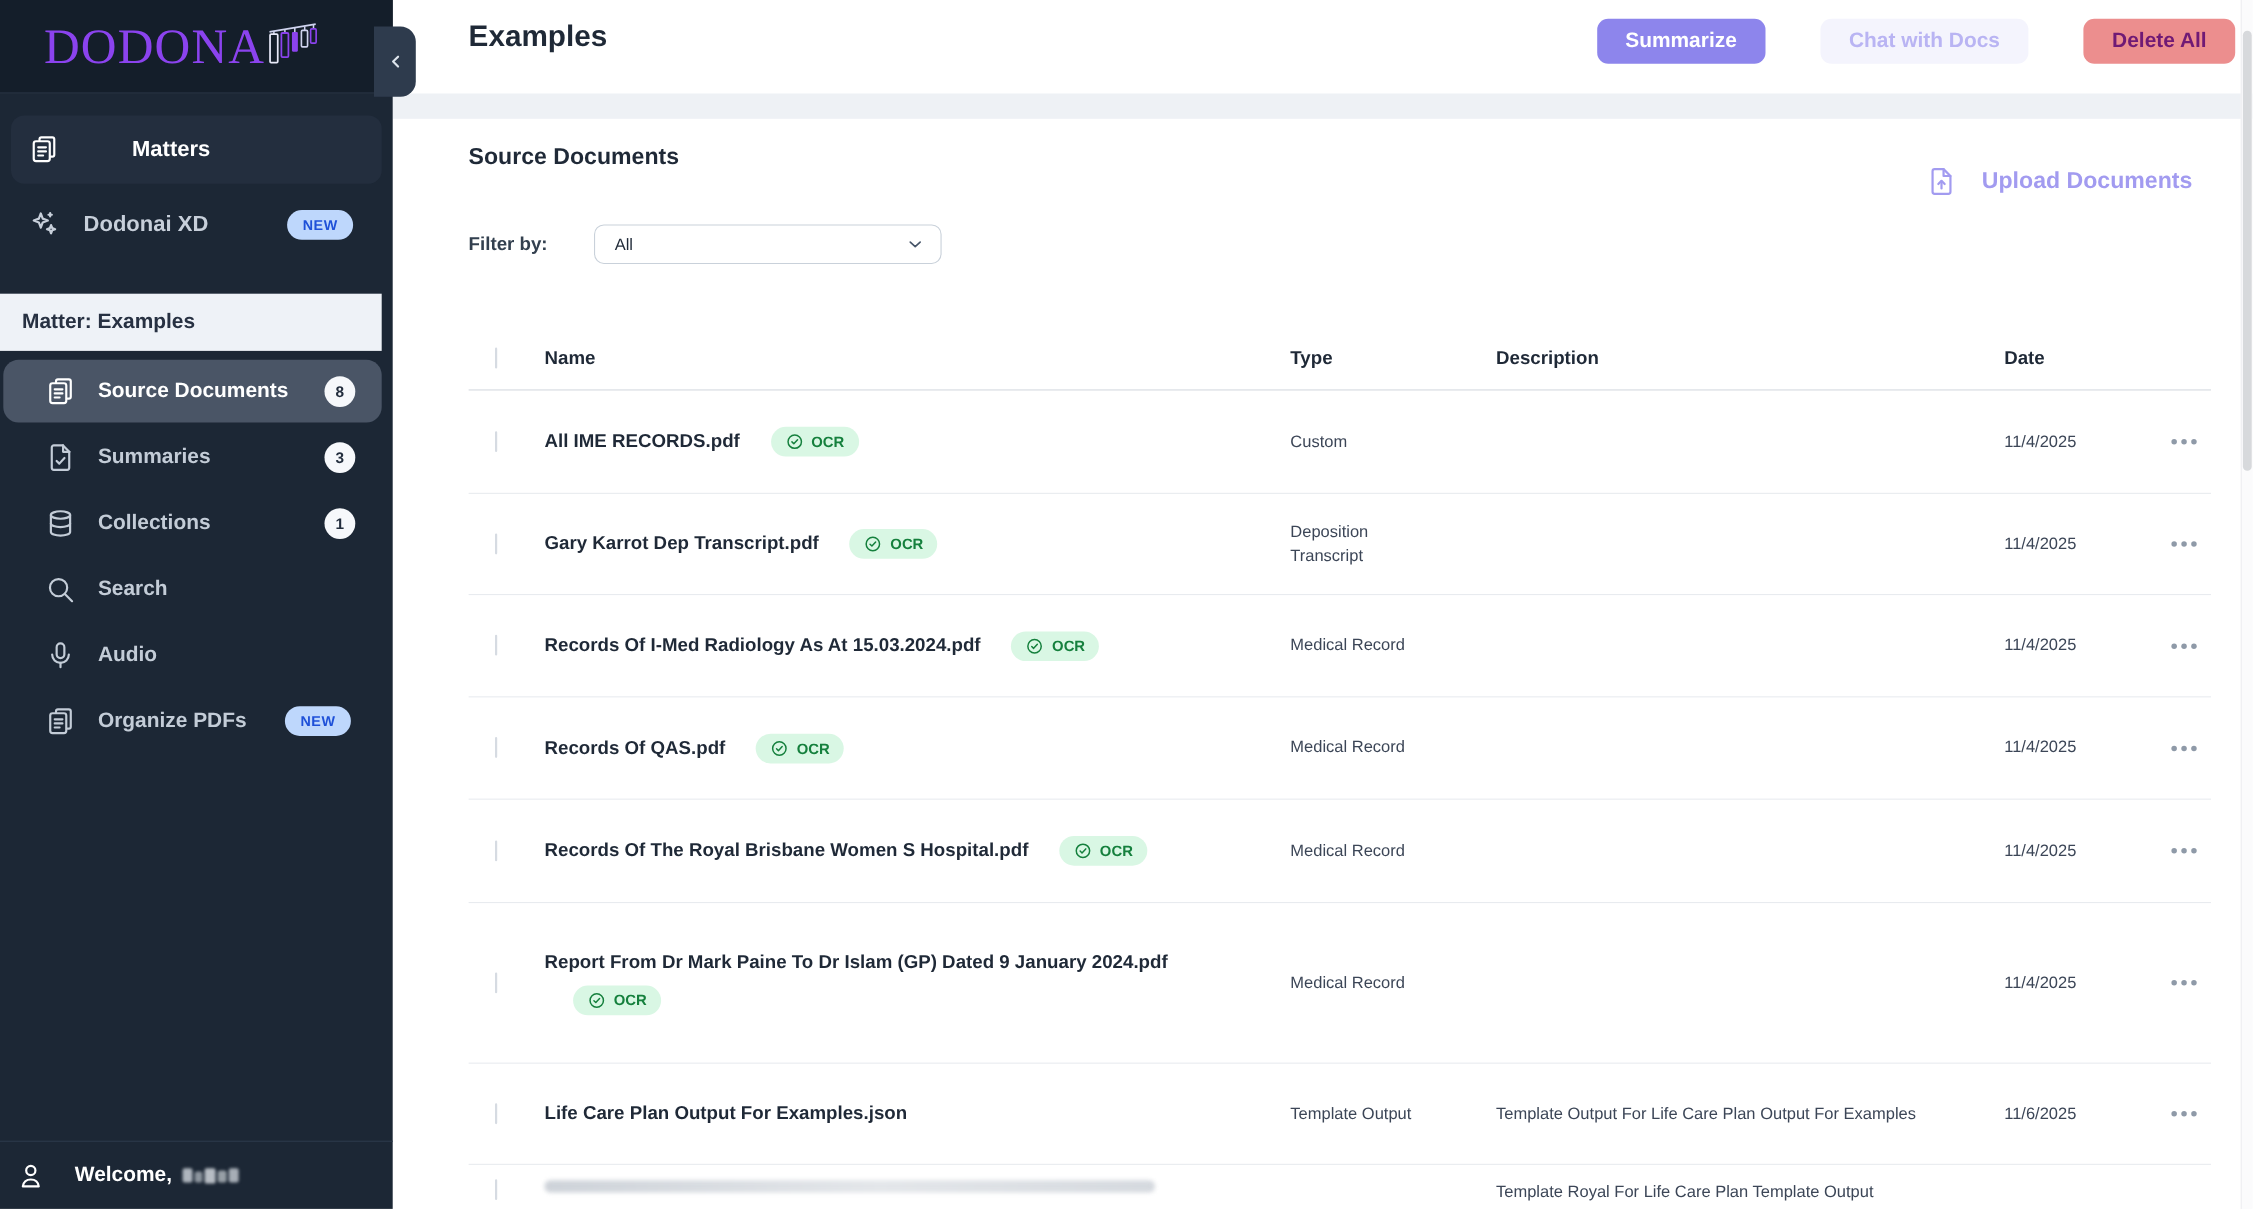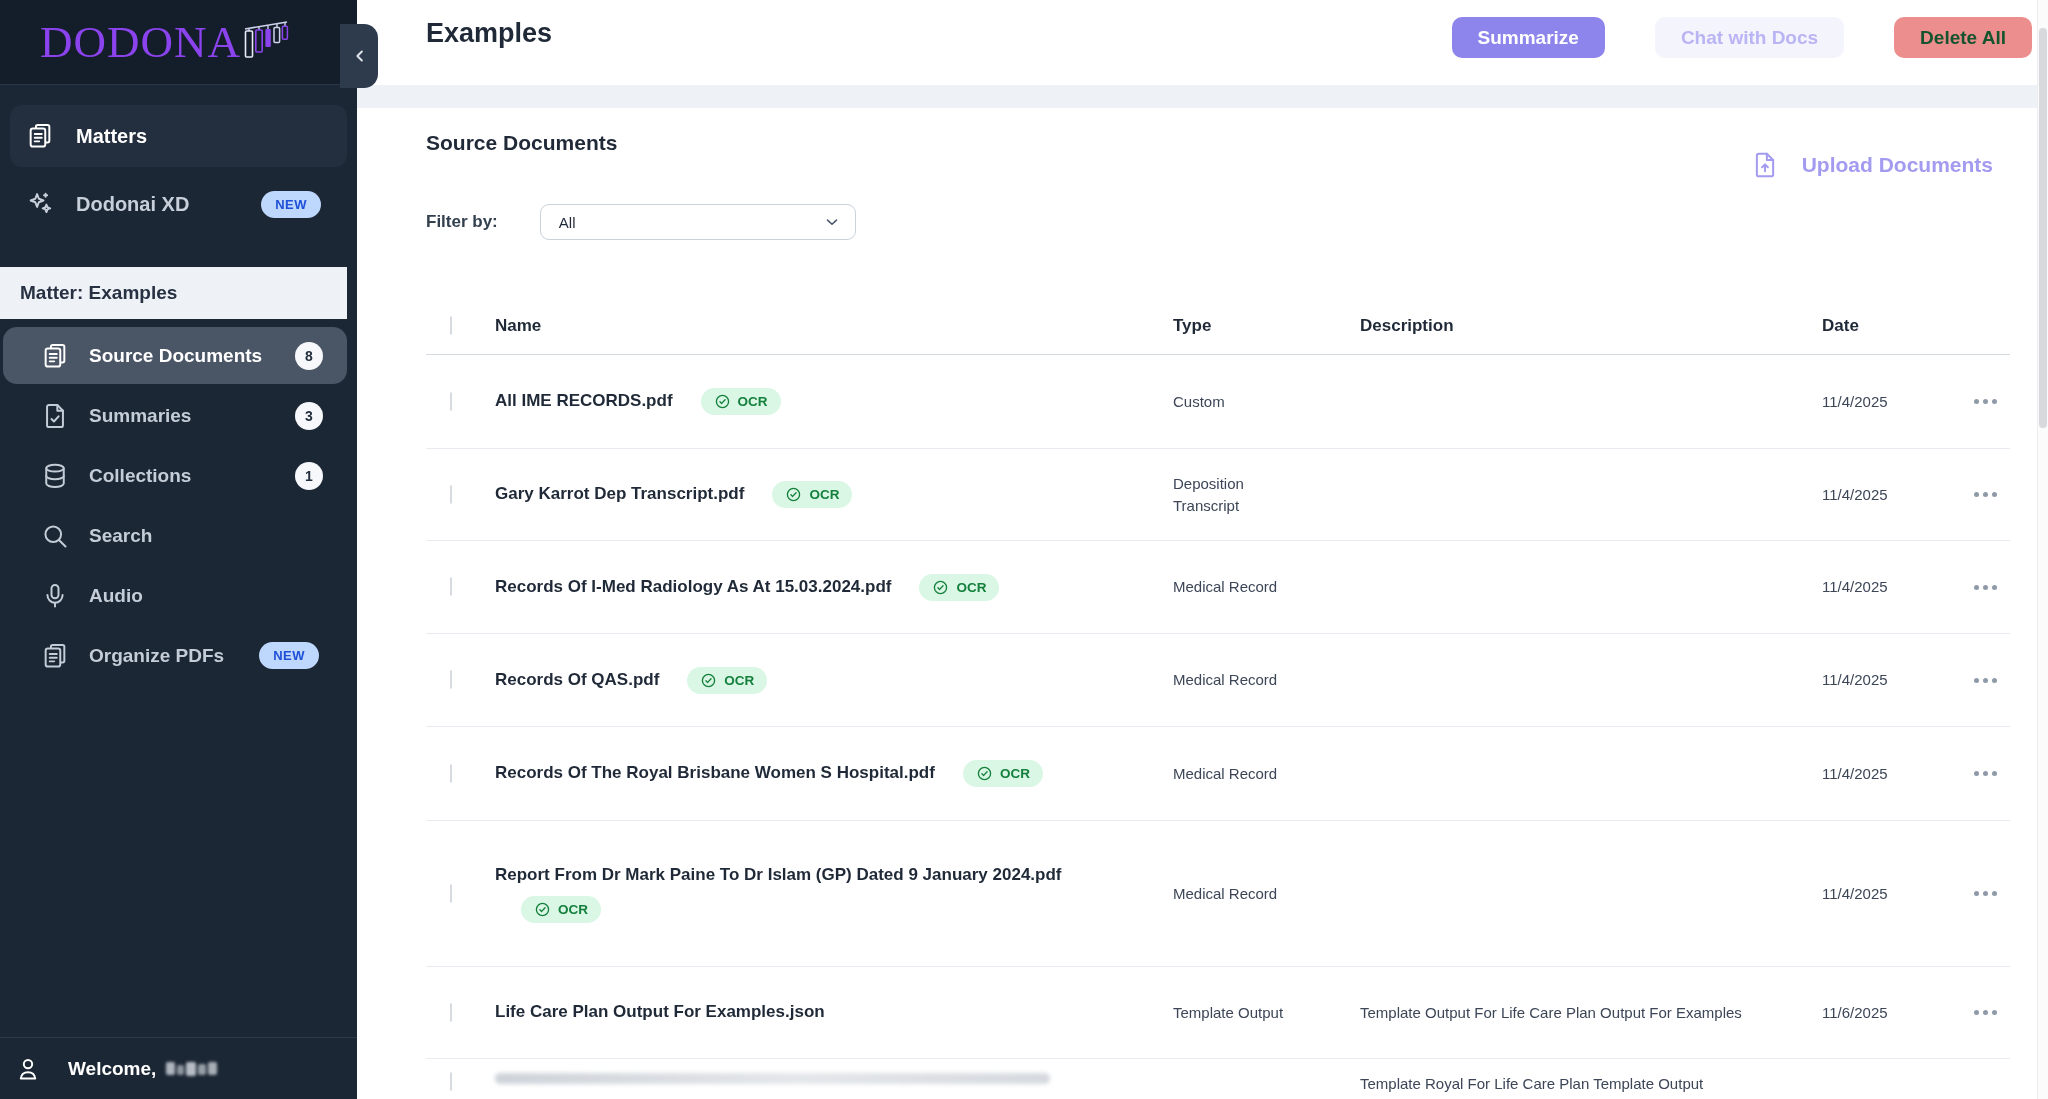--- a/index.html
+++ b/index.html
@@ -13,21 +13,21 @@
     display:flex; align-items:center; padding-left:40px; }
   .logo-text { font-size:45px; font-weight:300; letter-spacing:1px; color:var(--logo_purple);font-family:Liberation Serif, serif; }
   .logo-chimes { margin-left:2px; margin-top:-6px; }
   .collapse-tab { position:absolute; left:340px; top:24px; width:38px; height:64px;
     background:#2e3b4d; border-radius:0 14px 14px 0; display:flex; align-items:center;
     justify-content:flex-end; padding-right:9px; cursor:pointer; z-index:6; color:#dde4ec; }
   .nav-top { padding:20px 10px 0 10px; }
   .nav-item { display:flex; align-items:center; height:58px; border-radius:12px;
     padding:0 14px 0 16px; color:#c7cfda; cursor:pointer; }
   .nav-item .nav-label { font-size:20px; font-weight:700; margin-left:22px; }
-  .nav-item.primary { background:#232e3e; color:#fff; height:62px; margin-bottom:8px; }
+  .nav-item.primary { background:#232e3e; color:#fff; height:62px; margin-bottom:8px;gap:44px; }
   .nav-item.primary .nav-label { color:#fff; }
   .nav-icon { width:28px; height:28px; flex:0 0 28px; display:flex; align-items:center; }
   .nav-icon svg { width:28px; height:28px; }
   .spacer { flex:1; }
   .matter-banner { margin-top:34px; width:347px; height:52px; background:var(--banner_bg);
     display:flex; align-items:center; padding-left:20px; font-size:19px; font-weight:700;
     color:#273142; }
   .matter-nav { padding:8px 10px 0 3px; }
   .matter-item { display:flex; align-items:center; height:57px; margin-bottom:3px;
     border-radius:14px; padding:0 16px 0 38px; color:#c3ccd7; cursor:pointer; }
@@ -51,21 +51,21 @@
   .redacted-name i:nth-child(5){width:9px;height:13px;background:#a7aeb6;}
 
   
   .main { position:absolute; left:357px; top:0; width:1691px; height:1099px; background:#fff; }
   .page-title { position:absolute; left:69px; top:18px; font-size:27px; font-weight:800; color:#1f2937; }
   .header-buttons { position:absolute; right:16px; top:17px; display:flex; gap:50px; }
   .btn { border:none; border-radius:10px; height:41px; padding:0 26px; font-size:19px;
     font-weight:700; cursor:pointer; font-family:inherit; }
   .btn.summarize { background:var(--accent_purple); color:#fff; }
   .btn.chat { background:#f4f4fd; color:#b9b4f3; }
-  .btn.delete { background:var(--danger); color:#14532d; }
+  .btn.delete { background:var(--danger); color:#701a75; }
   .header-band { position:absolute; left:0; top:85px; width:100%; height:23px; background:#eef1f5; }
 
   .section-title { position:absolute; left:69px; top:131px; font-size:21px; font-weight:800; color:#1f2937; }
   .upload-link { position:absolute; right:55px; top:150px; display:flex; align-items:center;
     gap:22px; color:var(--link_purple); cursor:pointer; }
   .upload-link .upload-label { font-size:21px; font-weight:600; }
   .upload-link svg { width:30px; height:30px; }
 
   .filter-row { position:absolute; left:69px; top:204px; display:flex; align-items:center; }
   .filter-label { font-size:17px; font-weight:600; color:#33404f; }

